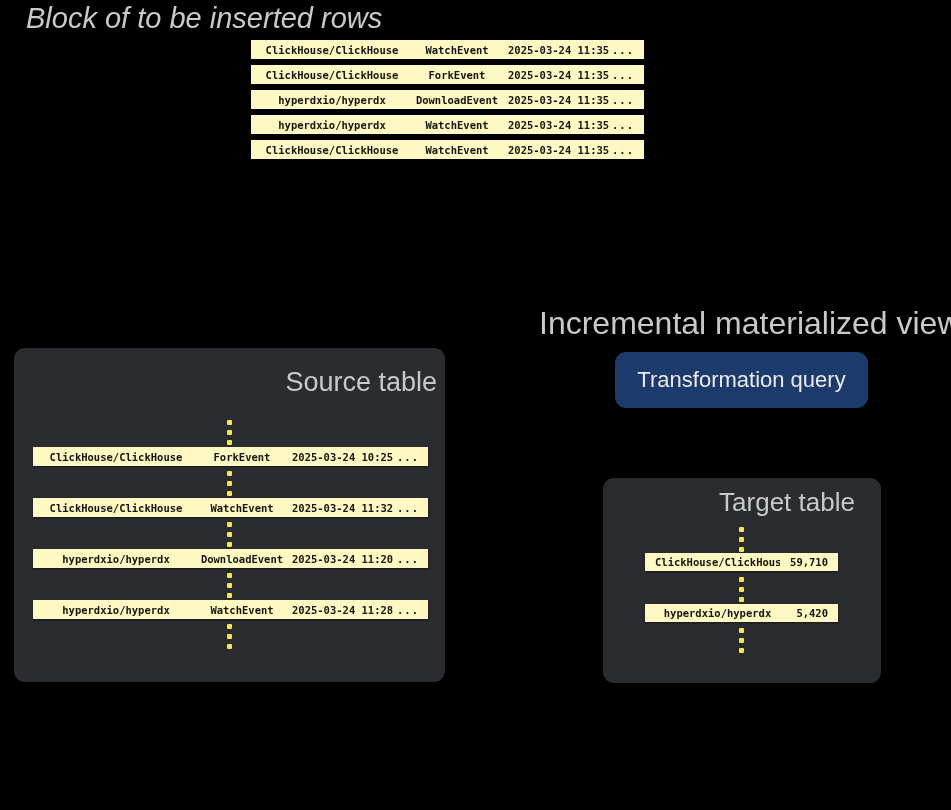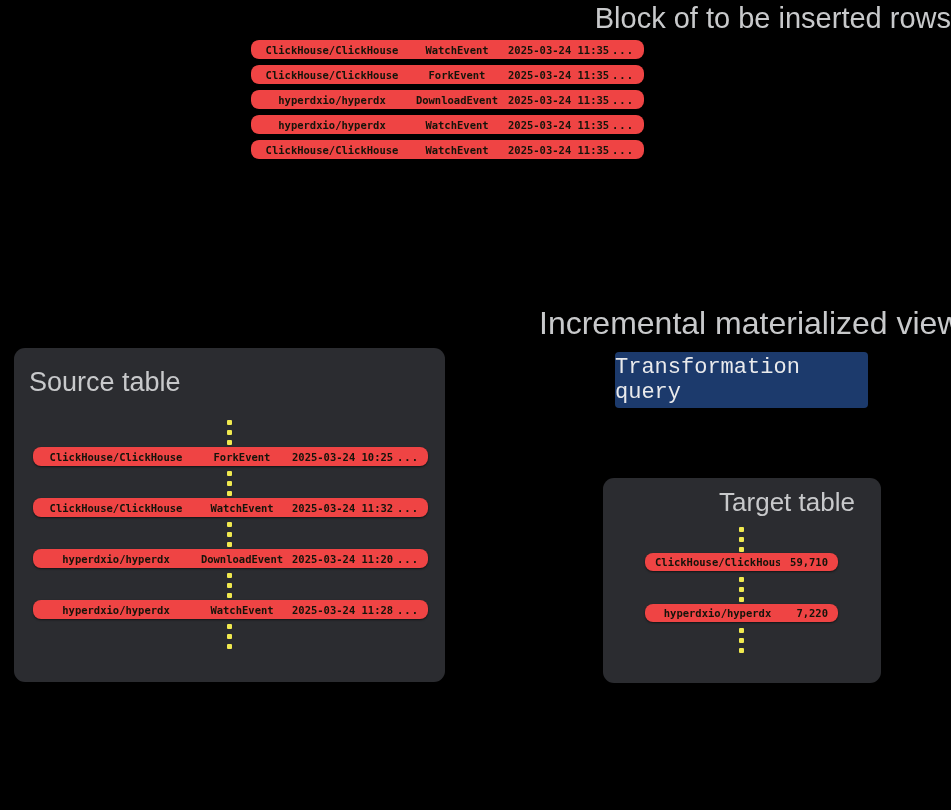--- a/index.html
+++ b/index.html
@@ -20,52 +20,53 @@
   .heading {
     position: absolute;
     color: #c8c9cb;
     font-family: "Liberation Sans", sans-serif;
     font-weight: 400;
     white-space: nowrap;
   }
   #block-title {
     left: 0; top: 0;
     width: 951px;
-    text-align: right;
+    text-align: left;
     font-size: 29px;
     line-height: 36px;
-    padding-left: 45px;
+    padding-left: 26px;
     box-sizing: border-box;
+    font-style: italic;
   }
   #mv-title {
     left: 539px; top: 306px;
     font-size: 32px;
     line-height: 34px;
   }
   #source-title {
-    left: 29px; top: 365px;
+    left: 6px; top: 365px;
     width: 431px;
-    text-align: left;
+    text-align: right;
     font-size: 27px;
     line-height: 34px;
   }
   #target-title {
     left: 603px; top: 486px;
     width: 278px;
     text-align: center;
     font-size: 26px;
     line-height: 32px;
     margin-left: 45px;
   }
 
   
   .row {
     position: absolute;
-    background: #ef4444;
-    border-radius: 8px;
+    background: #fef9c3;
+    border-radius: 0;
     color: #14140a;
     font-family: "DejaVu Sans Mono", "Liberation Mono", monospace;
     font-weight: bold;
     box-sizing: border-box;
     display: flex;
     align-items: center;
     box-shadow: 0 1px 2px rgba(0,0,0,0.55);
     overflow: hidden;
   }
   .row .cell {
@@ -137,27 +138,27 @@
     background: #f0e94f;
     border-radius: 1px;
   }
 
   
   #transform-box {
     position: absolute;
     left: 615px; top: 352px;
     width: 253px; height: 56px;
     background: #1c3a6c;
-    border-radius: 4px;
+    border-radius: 11px;
     display: flex;
     align-items: center;
     justify-content: center;
     color: #e9eaec;
     font-size: 22px;
-    font-family: Liberation Mono, monospace;
+    font-family: Liberation Sans, sans-serif;
     box-shadow: 0 1px 3px rgba(0,0,0,0.6);
   }
 </style>
 </head>
 <body>
 
 <div class="heading" id="block-title">Block of to be inserted rows</div>
 
 <div id="block-rows">
   <div class="row">
@@ -272,20 +273,20 @@
 </div>
 
 <div class="dots" style="left:739px; top:577px;">
     <i></i>
     <i></i>
     <i></i>
   </div>
 
 <div class="row tgt-row" style="top:604px;">
   <span class="cell c-repo">hyperdxio/hyperdx</span>
-  <span class="cell c-count">7,220</span>
+  <span class="cell c-count">5,420</span>
 </div>
 
 <div class="dots" style="left:739px; top:628px;">
     <i></i>
     <i></i>
     <i></i>
   </div>
 
 </body></html>

